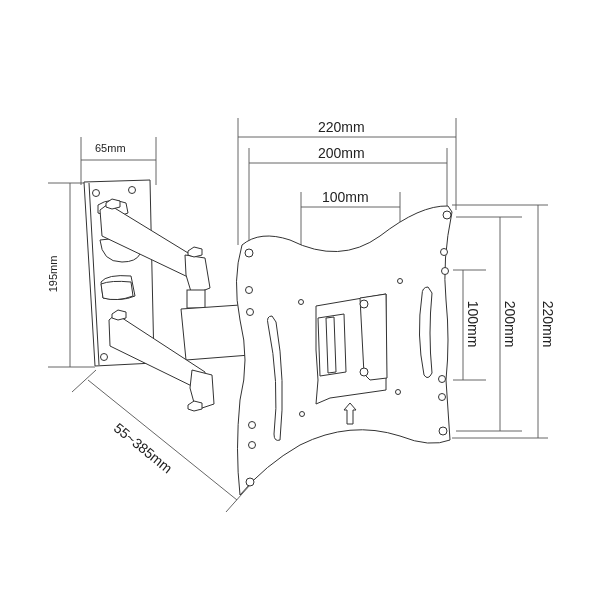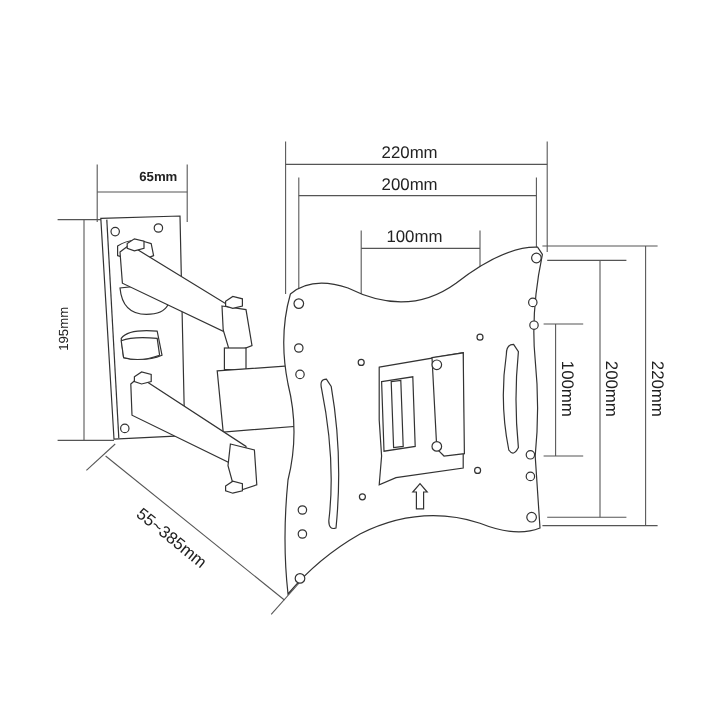--- a/index.html
+++ b/index.html
@@ -129,21 +129,21 @@
       <circle cx="364" cy="304" r="4"></circle>
       <circle cx="364" cy="372" r="4"></circle>
     </g>
 
     <g>
       <path d="M350 403 L356 410 L353 410 L353 424 L347 424 L347 410 L344 410 Z"></path>
     </g>
   </g>
 </svg>
 
-<div class="lbl h12" style="left:116px;top:142px;font-weight:bold;">65mm</div>
+<div class="lbl h12" style="left:95px;top:142px;">65mm</div>
 <div class="lbl h12 vert" style="left:35px;top:268px;transform:rotate(-90deg);">195mm</div>
 <div class="lbl h14" style="left:318px;top:119px;">220mm</div>
 <div class="lbl h14" style="left:318px;top:145px;">200mm</div>
 <div class="lbl h14" style="left:322px;top:189px;">100mm</div>
 <div class="lbl h14 vert" style="left:450px;top:316px;transform:rotate(90deg);">100mm</div>
 <div class="lbl h14 vert" style="left:487px;top:316px;transform:rotate(90deg);">200mm</div>
 <div class="lbl h14 vert" style="left:525px;top:316px;transform:rotate(90deg);">220mm</div>
 <div class="lbl h14 vert" style="left:108px;top:440px;transform:rotate(39deg);">55~385mm</div>
 </div>
 

